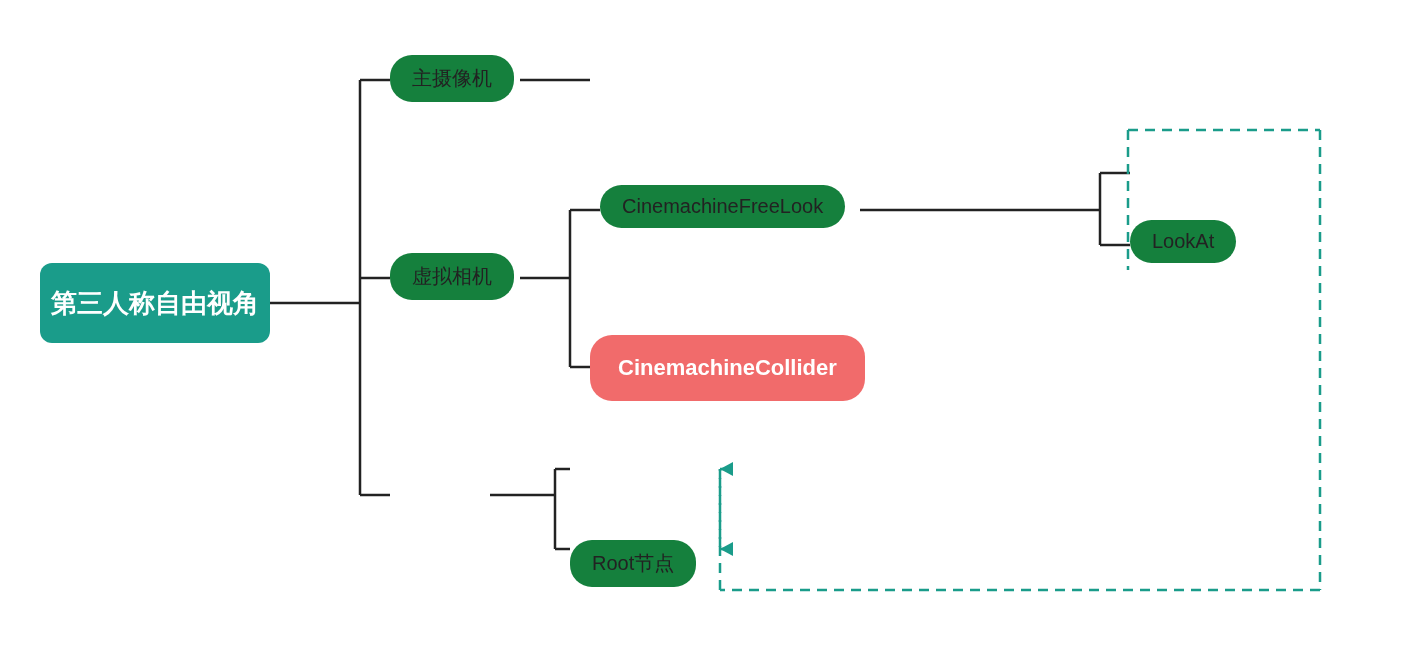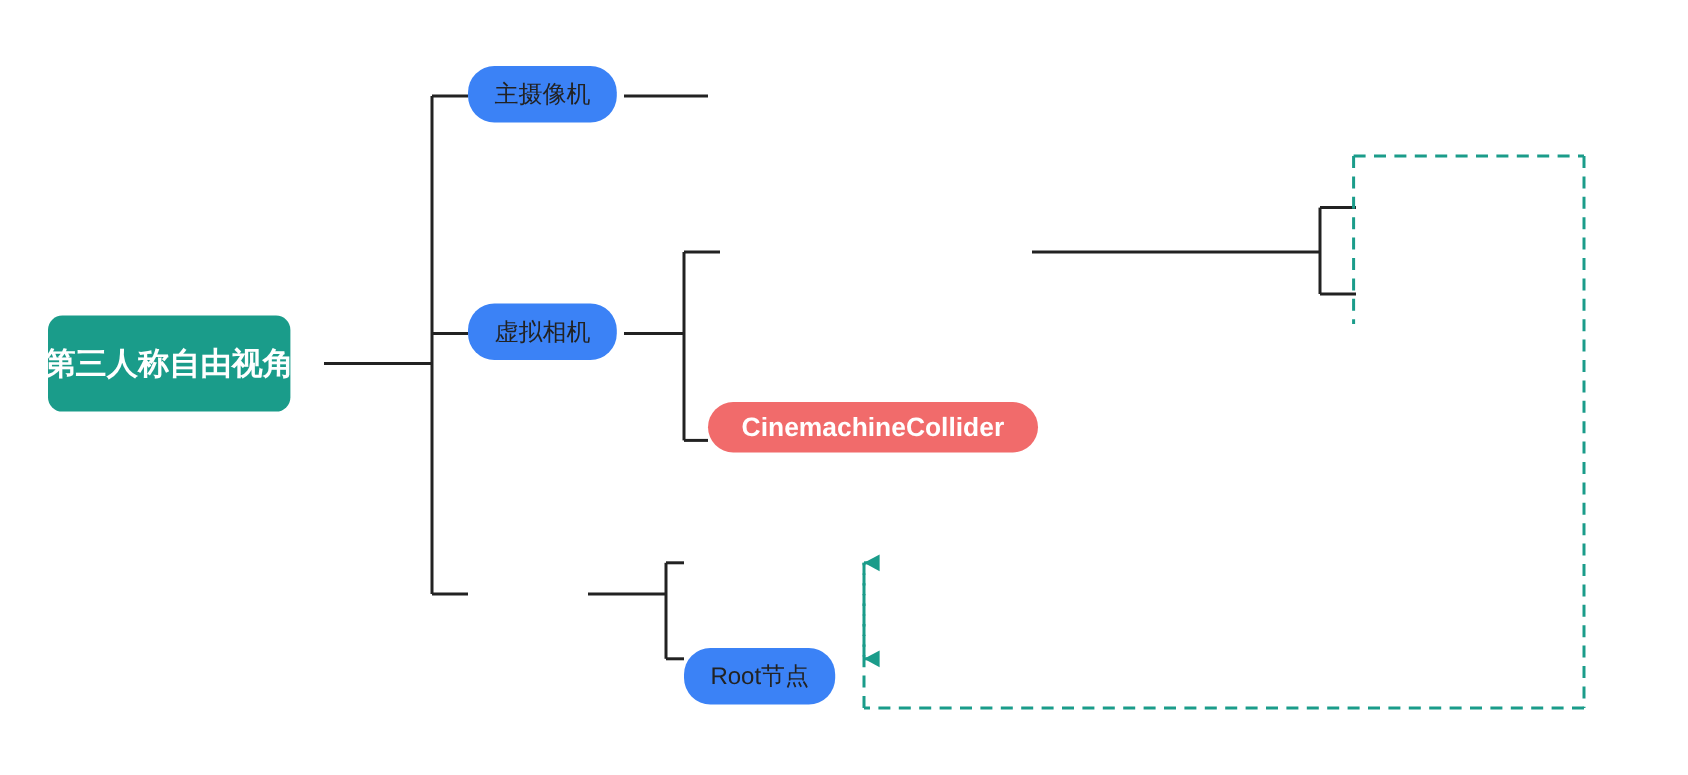--- a/index.html
+++ b/index.html
@@ -37,38 +37,38 @@
       font-size: 26px;
       font-weight: 600;
       white-space: nowrap;
       display: flex;
       align-items: center;
       justify-content: center;
     }
 
     .node-gray {
       position: absolute;
-      background: #3b82f6;
+      background: #15803d;
       color: #222;
       border-radius: 22px;
       padding: 10px 22px;
       font-size: 20px;
       font-weight: 400;
       white-space: nowrap;
       display: flex;
       align-items: center;
       justify-content: center;
     }
 
     .node-red {
       position: absolute;
       background: #f16b6b;
       color: #ffffff;
       border-radius: 22px;
-      padding: 8px 28px;
+      padding: 20px 28px;
       font-size: 22px;
       font-weight: 600;
       white-space: nowrap;
       display: flex;
       align-items: center;
       justify-content: center;
     }
   </style>
 </head>
 <body>
@@ -126,35 +126,41 @@
 
     <polygon points="720,469 733,462 733,476" fill="#1a9c8a"></polygon>
 
     <line x1="720" y1="549" x2="726" y2="549" stroke="#1a9c8a" stroke-width="2.5"></line>
     <polygon points="720,549 733,542 733,556" fill="#1a9c8a"></polygon>
 
     <line x1="720" y1="469" x2="720" y2="549" stroke="#1a9c8a" stroke-width="2.5" stroke-dasharray="10,7"></line>
 
   </svg>
 
-  <div class="node-root" style="left:40px; top:263px; width:202px; height:80px;justify-content:center;">
+  <div class="node-root" style="left:40px; top:263px; width:230px; height:80px;justify-content:center;">
     <span>第三人称自由视角</span>
   </div>
 
   <div class="node-gray" style="left:390px; top:55px;">
     <span>主摄像机</span>
   </div>
 
 
   <div class="node-gray" style="left:390px; top:253px;">
     <span>虚拟相机</span>
   </div>
 
+  <div class="node-gray" style="left:600px; top:185px;">
+    <span>CinemachineFreeLook</span>
+  </div>
 
 
+  <div class="node-gray" style="left:1130px; top:220px;">
+    <span>LookAt</span>
+  </div>
 
   <div class="node-red" style="left:590px; top:335px;">
     <span>CinemachineCollider</span>
   </div>
 
 
 
   <div class="node-gray" style="left:570px; top:540px;">
     <span>Root节点</span>
   </div>

